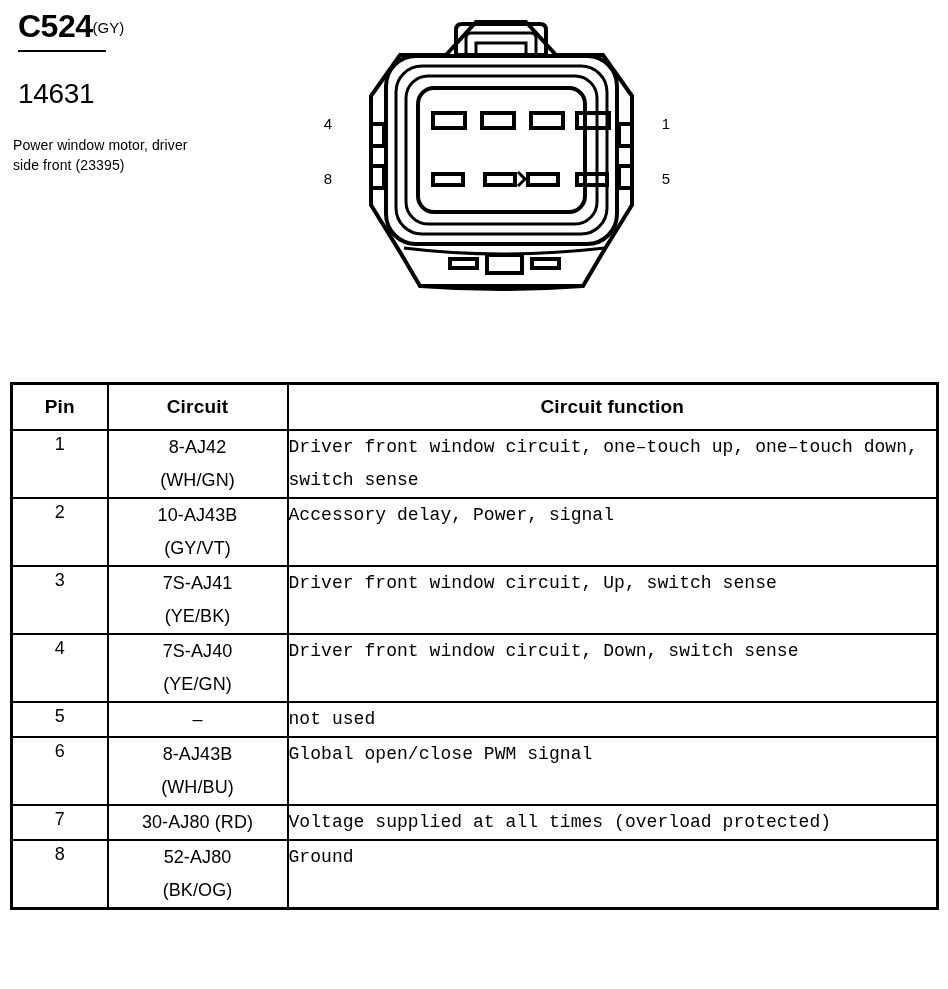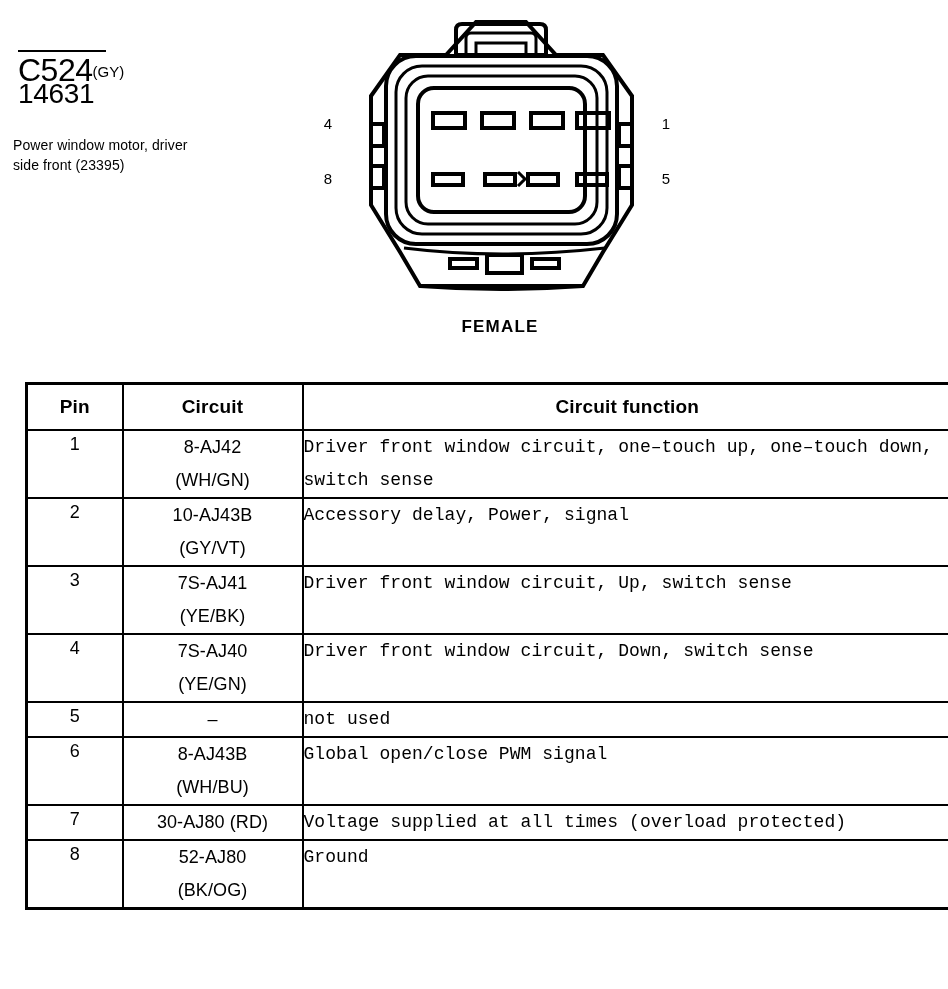--- a/index.html
+++ b/index.html
@@ -27,26 +27,25 @@
   }
   #connector-id-row {
     position: absolute;
     left: 18px;
     top: 8px;
     width: 270px;
     height: 40px;
   }
   #connector-id {
     font-size: 32px;
-    font-weight: normal;
+    font-weight: bold;
     letter-spacing: -0.5px;
     line-height: 36px;
     display: inline-block;
     vertical-align: baseline;
-    margin-top: 44px;
   }
   #connector-color-code {
     font-size: 15px;
     font-weight: normal;
     display: inline-block;
     vertical-align: baseline;
     position: relative;
     top: -4px;
   }
   #connector-id-rule {
@@ -107,21 +106,21 @@
     width: 400px;
     text-align: center;
     font-size: 17px;
     font-weight: bold;
     letter-spacing: 1.2px;
   }
 
   
   #pin-table-wrap {
     position: absolute;
-    left: 25px;
+    left: 10px;
     top: 382px;
     width: 808px;
   }
   table#pin-table {
     border-collapse: collapse;
     width: 926px;
     table-layout: fixed;
     border: 3px solid #000;
   }
   table#pin-table col.col-pin      { width: 96px; }
@@ -236,21 +235,20 @@
 
     <path fill="none" stroke="#000" stroke-width="3" d="M 104 248 Q 200 260 305 248"></path>
     <path fill="none" stroke="#000" stroke-width="4" d="M 120 286 Q 200 292 283 286"></path>
   </svg>
 
   <div class="pin-number" id="pin-label-4">4</div>
   <div class="pin-number" id="pin-label-8">8</div>
   <div class="pin-number" id="pin-label-1">1</div>
   <div class="pin-number" id="pin-label-5">5</div>
 
-  <div id="gender-label">FEMALE</div>
 </div>
 
 <div id="pin-table-wrap">
   <table id="pin-table">
     <colgroup>
       <col class="col-pin">
       <col class="col-circuit">
       <col class="col-function">
     </colgroup>
     <thead>

